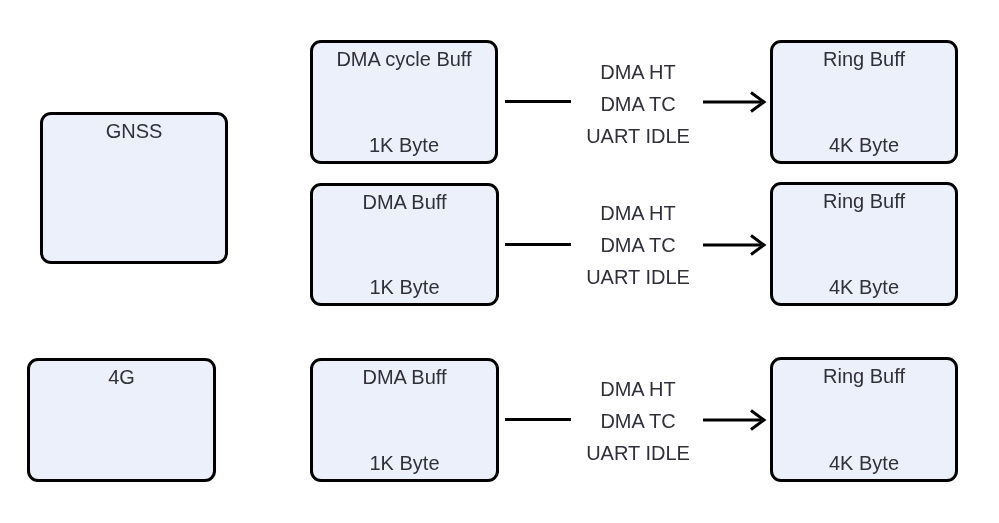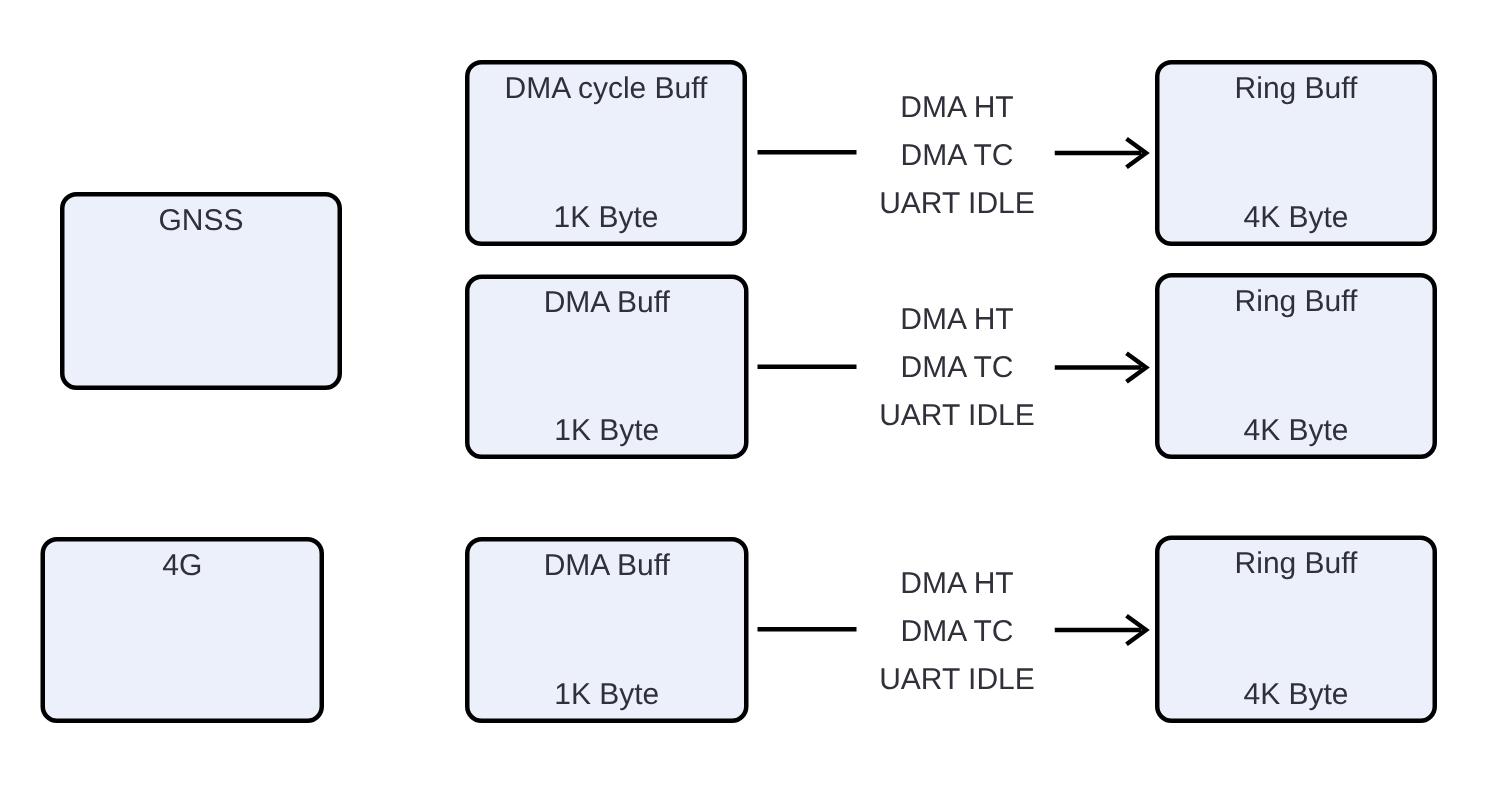--- a/index.html
+++ b/index.html
@@ -57,21 +57,21 @@
   }
 
   
   .buff-box-r1  { left: 310px; top: 40px;  width: 188px; height: 124px; }
   .line-r1      { left: 505px; top: 100px; width: 66px; }
   .events-r1    { left: 558px; top: 56px; }
   .arrow-r1     { left: 703px; top: 89px; }
   .ring-box-r1  { left: 770px; top: 40px;  width: 188px; height: 124px; }
 
   
-  .gnss-box     { left: 40px;  top: 128px; width: 188px; height: 132px; }
+  .gnss-box     { left: 40px;  top: 112px; width: 188px; height: 152px; }
   .buff-box-r2  { left: 310px; top: 183px; width: 189px; height: 123px; }
   .line-r2      { left: 505px; top: 243px; width: 66px; }
   .events-r2    { left: 558px; top: 197px; }
   .arrow-r2     { left: 703px; top: 232px; }
   .ring-box-r2  { left: 770px; top: 182px; width: 188px; height: 124px; }
 
   
   .g4-box       { left: 27px;  top: 358px; width: 189px; height: 124px; }
   .buff-box-r3  { left: 310px; top: 358px; width: 189px; height: 124px; }
   .line-r3      { left: 505px; top: 418px; width: 66px; }

